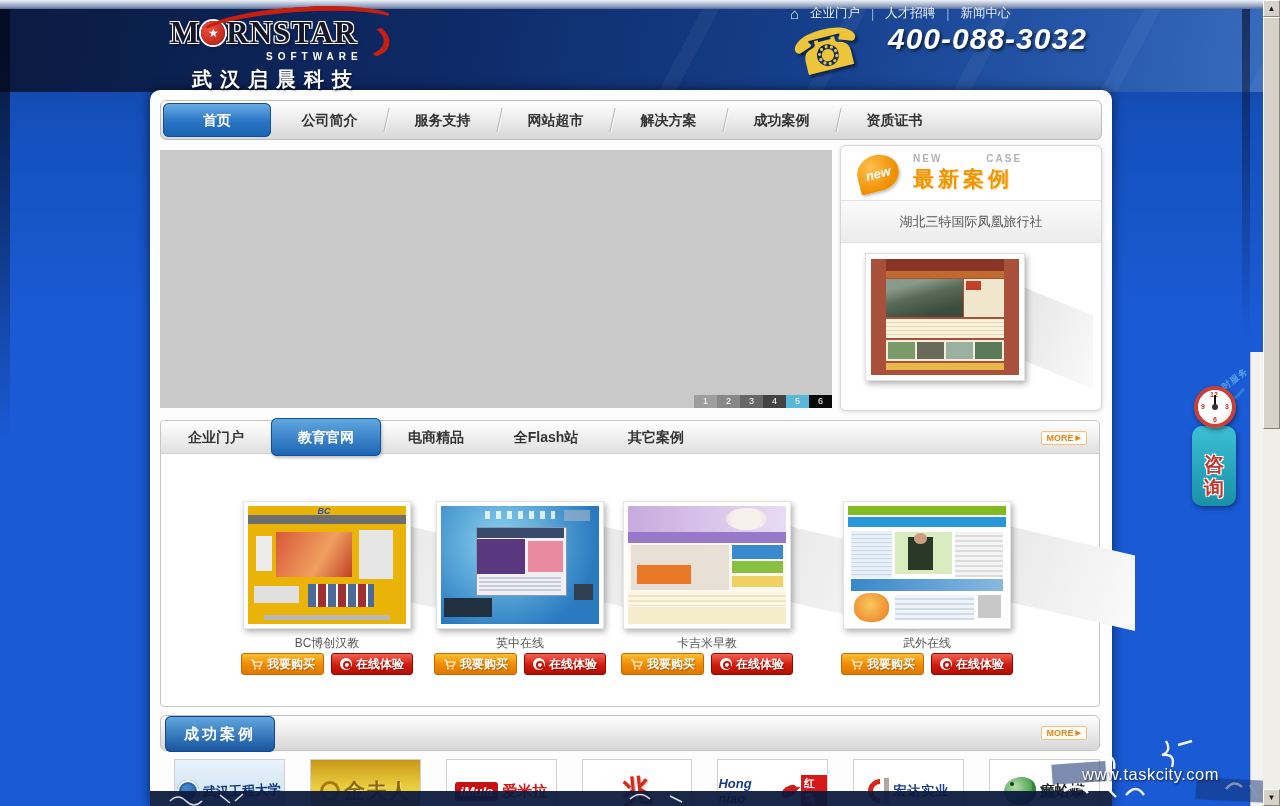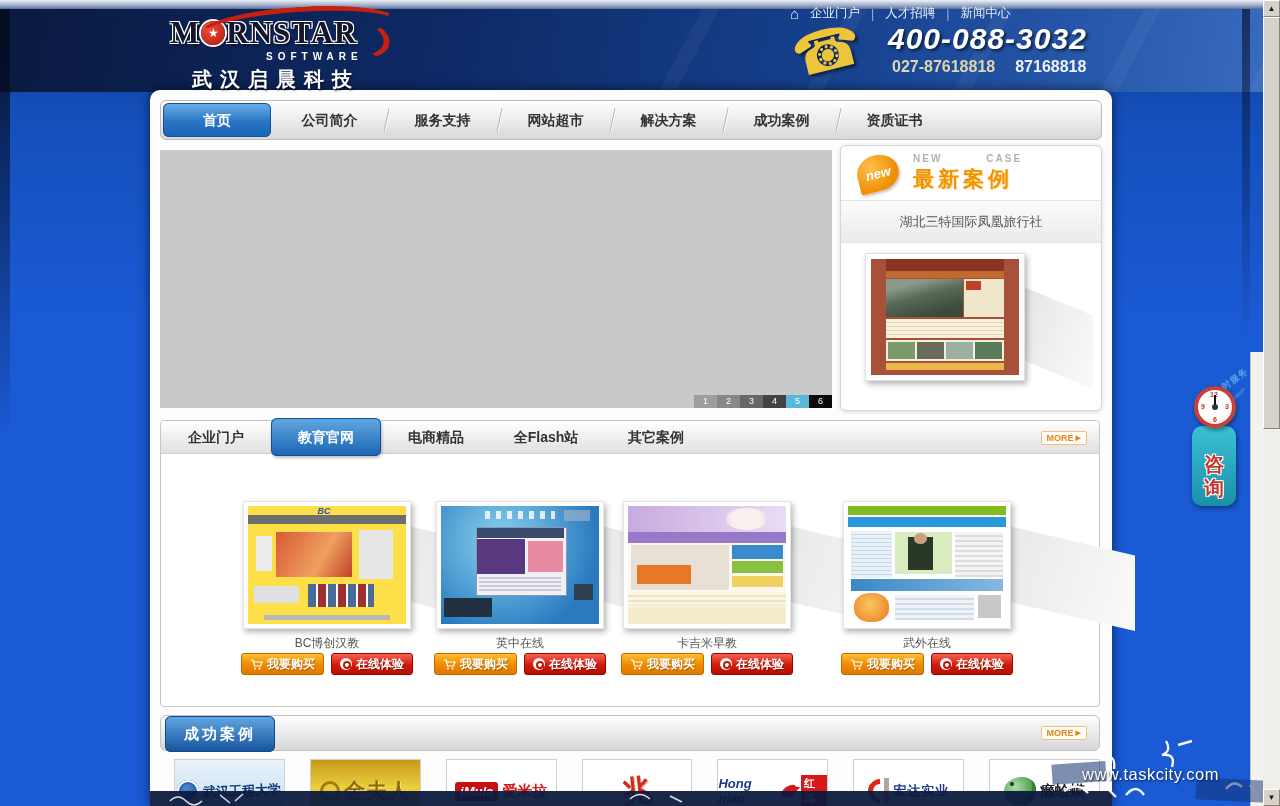--- a/index.html
+++ b/index.html
@@ -238,24 +238,20 @@
       <span class="swoosh1"></span>
       <span class="swoosh2"></span>
     </div>
     <div class="software">SOFTWARE</div>
     <div class="company">武汉启晨科技</div>
   </div>
 
   <div class="phone-block">
     <span class="phone-icon">☎</span>
     <div class="hotline">400-088-3032</div>
-    <div class="locals">
-      <span class="local1">027-87618818</span>
-      <span class="local2">87168818</span>
-    </div>
   </div>
 
   <div class="container">
 
     <div class="navbar">
       <div class="nav-item active">首页</div>
       <div class="nav-item">公司简介</div>
       <div class="nav-item">服务支持</div>
       <div class="nav-item">网站超市</div>
       <div class="nav-item">解决方案</div>
@@ -317,21 +313,21 @@
         <div class="sc-tab">其它案例</div>
         <div class="more-btn">
           <span>MORE</span>
           <span class="arr">▶</span>
         </div>
       </div>
 
       <div class="card" style="left:82px;">
         <div class="card-reflect"></div>
         <div class="card-frame">
-          <div class="mini" style="background:#fde047;">
+          <div class="mini" style="background:#eab308;">
             <div class="abs" style="left:0;top:8%;width:100%;height:7%;background:#6e6e6e;"></div>
             <div class="abs" style="left:44%;top:0;color:#2a50b0;font-weight:bold;font-size:9px;font-style:italic;">BC</div>
             <div class="abs" style="left:18%;top:22%;width:48%;height:38%;background:linear-gradient(120deg,#d85838,#f0a060 60%,#c04028);"></div>
             <div class="abs" style="left:70%;top:20%;width:22%;height:42%;background:#e6e6e6;"></div>
             <div class="abs" style="left:5%;top:25%;width:10%;height:30%;background:#ececec;"></div>
             <div class="abs" style="left:38%;top:66%;width:42%;height:20%;background:repeating-linear-gradient(90deg,#4a6a9a 0 8px,#fff 8px 10px,#a03030 10px 18px,#fff 18px 20px);"></div>
             <div class="abs" style="left:4%;top:68%;width:28%;height:14%;background:#e0e0e0;"></div>
             <div class="abs" style="left:10%;top:92%;width:80%;height:5%;background:#b8b8b8;"></div>
           </div>
         </div>

